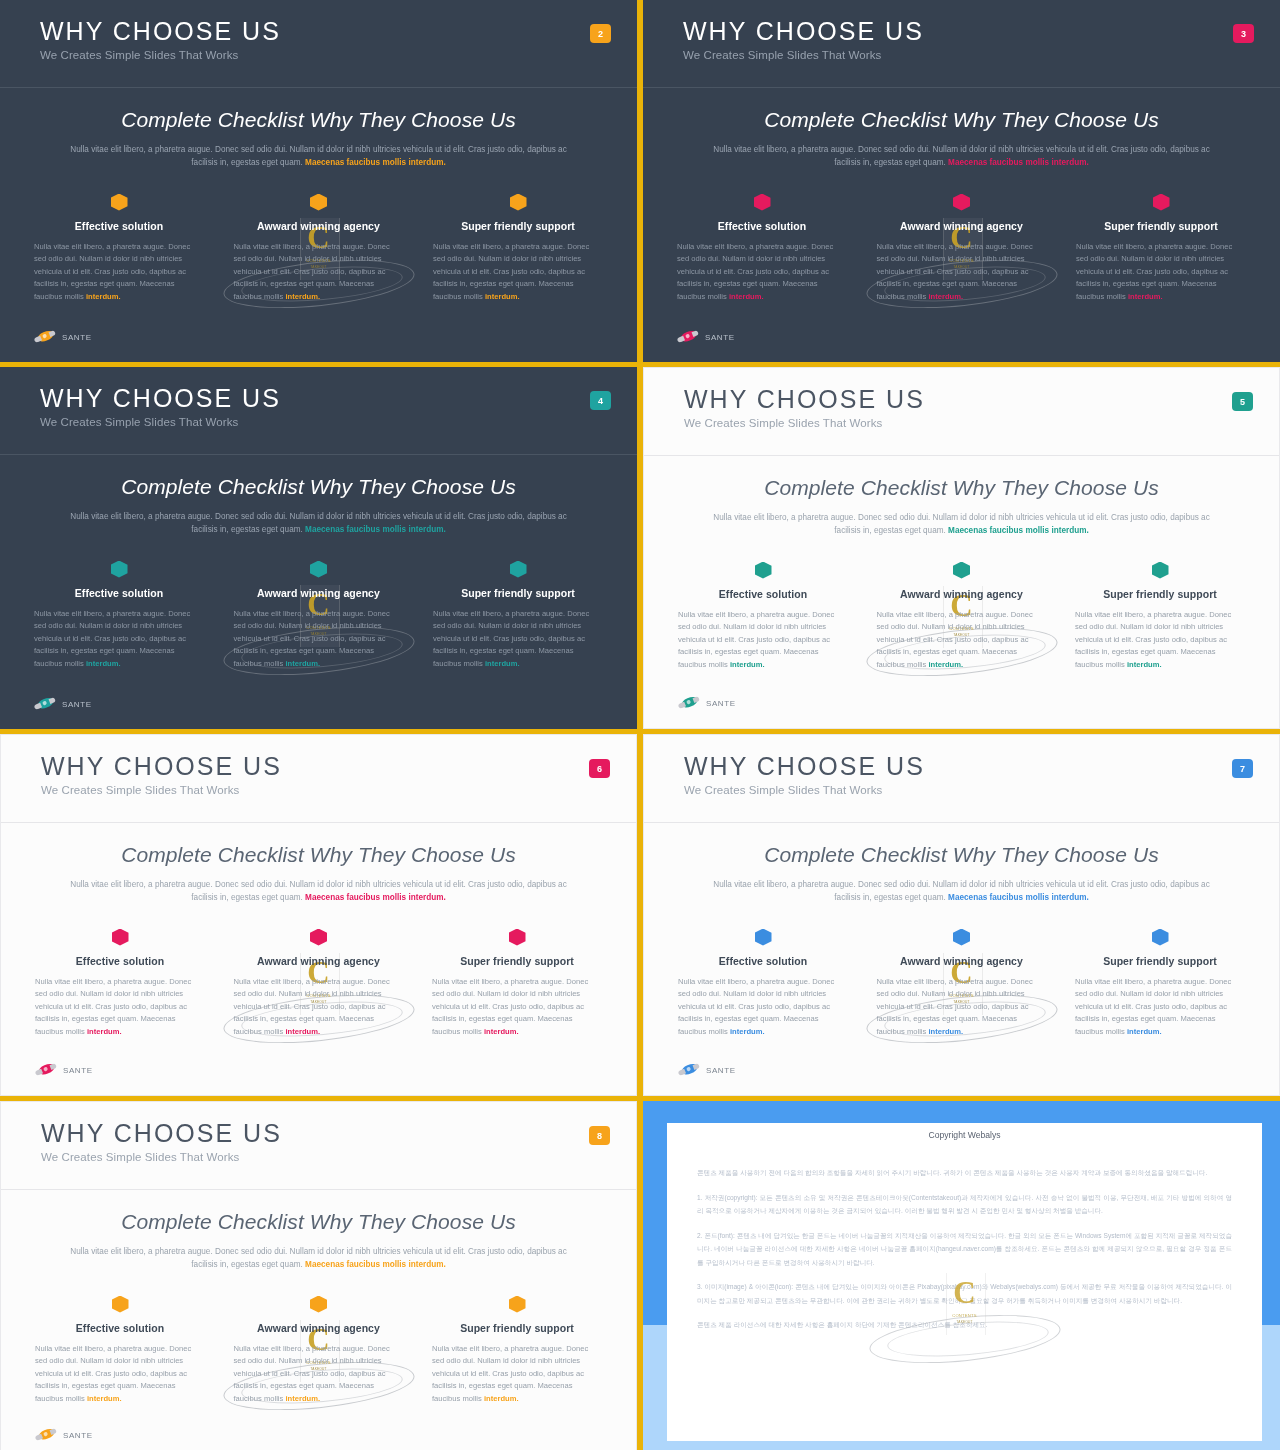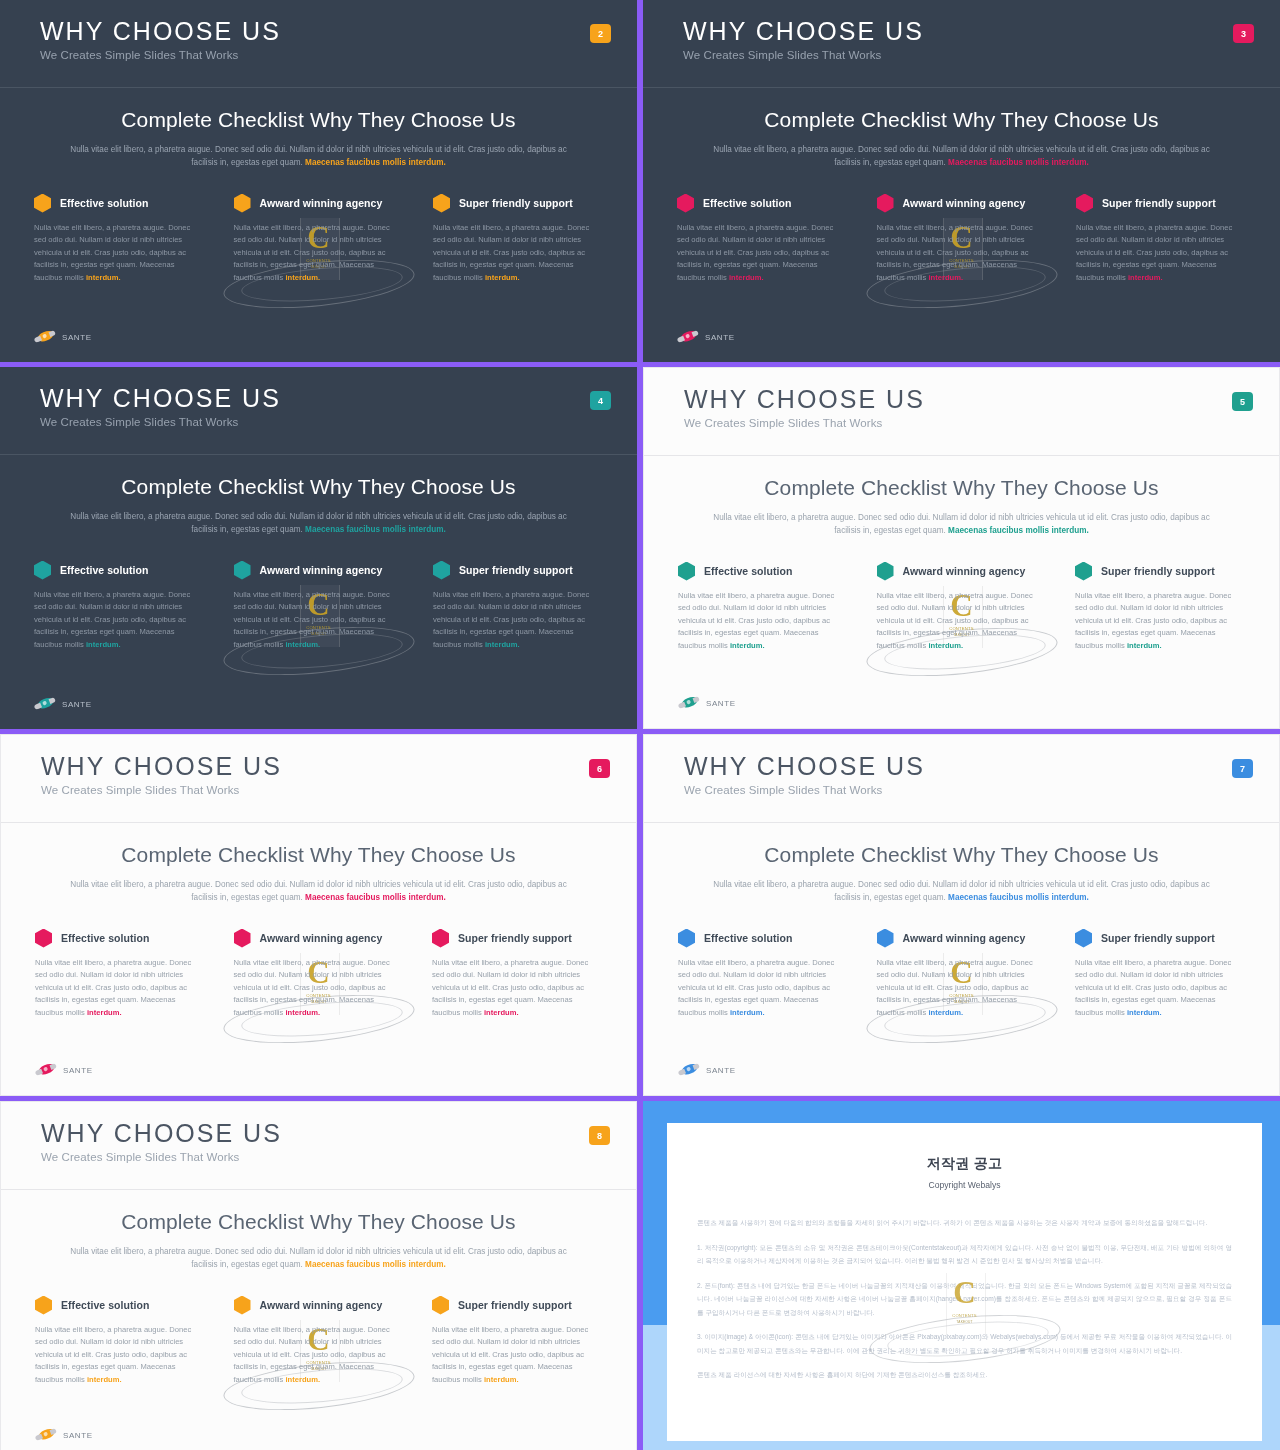--- a/index.html
+++ b/index.html
@@ -1,17 +1,17 @@
 <!DOCTYPE html>
 <html><head>
 <meta charset="utf-8">
 <style>
   html,body{margin:0;padding:0;background:#ffffff;}
   body{font-family:"Liberation Sans", sans-serif;-webkit-font-smoothing:antialiased;}
-  .page{width:1280px;height:1450px;position:relative;background:#8b5cf6;overflow:hidden;}
+  .page{width:1280px;height:1450px;position:relative;background:#eab308;overflow:hidden;}
   .grid{display:grid;grid-template-columns:637px 637px;grid-template-rows:362px 362px 362px 360px;
         column-gap:6px;row-gap:5px;width:1280px;height:1450px;box-sizing:border-box;}
 
   .slide{position:relative;overflow:hidden;box-sizing:border-box;}
   .slide.dark{background:#364150;}
   .slide.light{background:#fcfcfc;border:1px solid #e9e9ec;}
 
   
   .hdr{position:relative;height:88px;box-sizing:border-box;padding:18px 0 0 40px;}
   .slide.dark .hdr{border-bottom:1px solid #4a5563;}
@@ -21,32 +21,32 @@
   .slide.light .hdr-title{color:#4b5563;}
   .hdr-sub{font-size:11.5px;margin-top:5px;letter-spacing:.1px;}
   .slide.dark .hdr-sub{color:#97a1ae;}
   .slide.light .hdr-sub{color:#9aa3ae;}
 
   .badge{position:absolute;top:24px;right:26px;width:21px;height:19px;border-radius:4px;
          color:#fff;font-size:9px;font-weight:700;display:flex;align-items:center;justify-content:center;}
 
   
   .body{position:relative;padding-top:20px;}
-  .sec-title{text-align:center;font-size:21px;font-weight:400;letter-spacing:.1px;}
+  .sec-title{text-align:center;font-size:21px;font-weight:400;letter-spacing:.1px;font-style:italic;}
   .slide.dark .sec-title{color:#ffffff;}
   .slide.light .sec-title{color:#5a6573;}
 
   .lead{margin:11px auto 0;width:500px;text-align:center;font-size:8.2px;line-height:1.62;}
   .slide.dark .lead{color:#9aa4b1;}
   .slide.light .lead{color:#9aa3ad;}
   .lead b{font-weight:700;}
 
   .cols{display:flex;justify-content:space-between;margin:24px 34px 0 34px;position:relative;z-index:3;}
   .col{width:170px;}
-  .col-head{display:flex;align-items:center;gap:9px;}
+  .col-head{display:flex;align-items:center;gap:9px;flex-direction:column;}
   .hex{width:17px;height:19px;flex:0 0 17px;
        clip-path:polygon(50% 0%,100% 25%,100% 75%,50% 100%,0% 75%,0% 25%);}
   .col-title{font-size:10.5px;font-weight:700;letter-spacing:.05px;}
   .slide.dark .col-title{color:#ffffff;}
   .slide.light .col-title{color:#3f4a57;}
   .col-body{margin-top:9px;font-size:7.6px;line-height:1.66;}
   .slide.dark .col-body{color:#8d97a4;}
   .slide.light .col-body{color:#98a1ab;}
   .col-body b{font-weight:700;}
 
@@ -445,21 +445,20 @@
             <span class="tip"></span>
             <span class="flame"></span>
             <span class="dot"></span>
           </span>
           <span class="foot-txt">SANTE</span>
         </div>
       </div>
       <div class="cslide">
         <div class="lowband"></div>
         <div class="card">
-          <div class="cr-title">저작권 공고</div>
           <div class="cr-sub">Copyright Webalys</div>
           <div class="cr-body">
             <p>콘텐츠 제품을 사용하기 전에 다음의 합의와 조항들을 자세히 읽어 주시기 바랍니다. 귀하가 이 콘텐츠 제품을 사용하는 것은 사용자 계약과 보증에 동의하셨음을 말해드립니다.</p>
             <p>1. 저작권(copyright): 모든 콘텐츠의 소유 및 저작권은 콘텐츠테이크아웃(Contentstakeout)과 제작자에게 있습니다. 사전 승낙 없이 불법적 이용, 무단전재, 배포 기타 방법에 의하여 영리 목적으로 이용하거나 제삼자에게 이용하는 것은 금지되어 있습니다. 이러한 불법 행위 발견 시 준엄한 민사 및 형사상의 처벌을 받습니다.</p>
             <p>2. 폰트(font): 콘텐츠 내에 담겨있는 한글 폰트는 네이버 나눔글꼴의 지적재산을 이용하여 제작되었습니다. 한글 외의 모든 폰트는 Windows System에 포함된 지적재 글꼴로 제작되었습니다. 네이버 나눔글꼴 라이선스에 대한 자세한 사항은 네이버 나눔글꼴 홈페이지(hangeul.naver.com)를 참조하세요. 폰트는 콘텐츠와 함께 제공되지 않으므로, 필요할 경우 정품 폰트를 구입하시거나 다른 폰트로 변경하여 사용하시기 바랍니다.</p>
             <p>3. 이미지(image) &amp; 아이콘(icon): 콘텐츠 내에 담겨있는 이미지와 아이콘은 Pixabay(pixabay.com)와 Webalys(webalys.com) 등에서 제공한 무료 저작물을 이용하여 제작되었습니다. 이미지는 참고로만 제공되고 콘텐츠와는 무관합니다. 이에 관한 권리는 귀하가 별도로 확인하고 필요할 경우 허가를 취득하거나 이미지를 변경하여 사용하시기 바랍니다.</p>
             <p>콘텐츠 제품 라이선스에 대한 자세한 사항은 홈페이지 하단에 기재한 콘텐츠라이선스를 참조하세요.</p>
           </div>
           <div class="wm">
             <div class="ring"></div>

